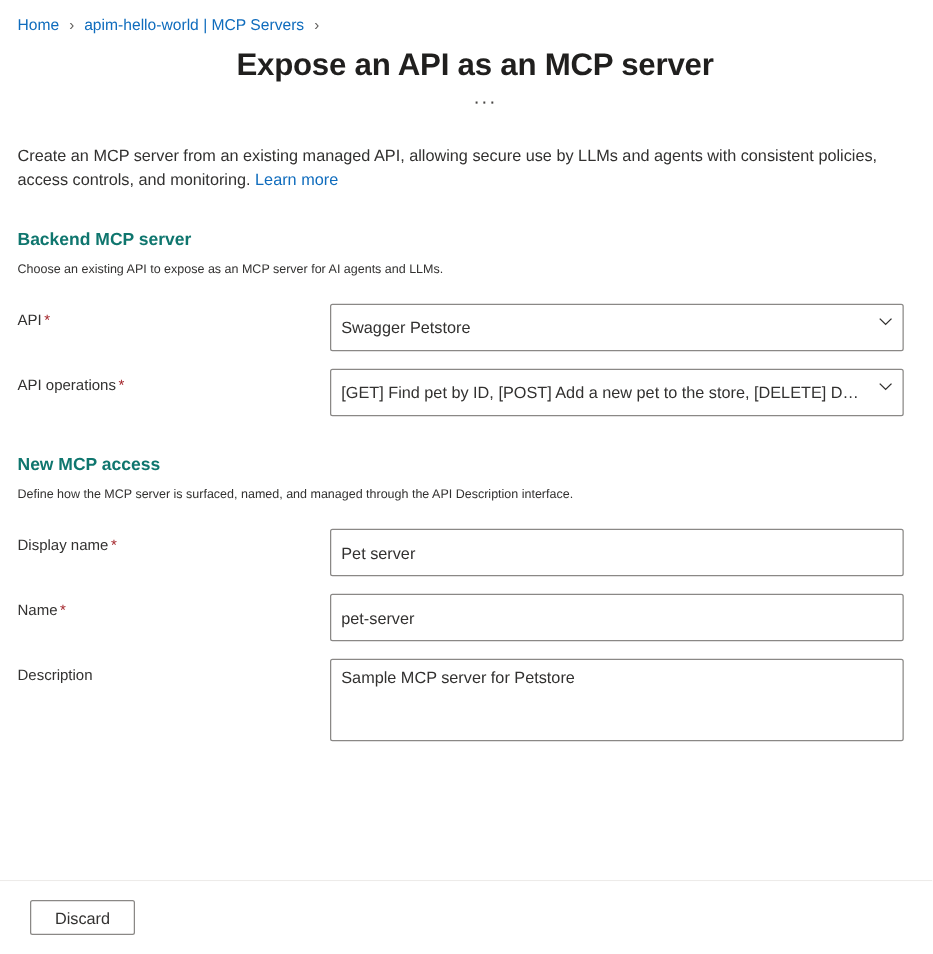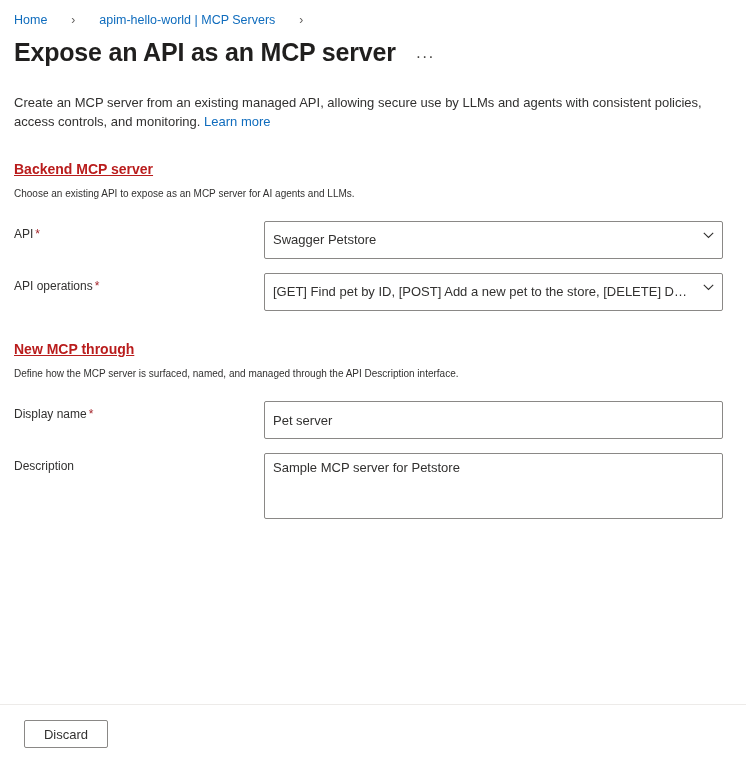--- a/index.html
+++ b/index.html
@@ -23,38 +23,38 @@
     box-sizing: border-box;
   }
 
   
   .breadcrumb {
     display: flex;
     align-items: center;
     padding: 10px 0 0 14px;
     font-size: 12.5px;
     height: 20px;
-    gap: 16px;
   }
   .crumb-link {
     color: #0f6cbd;
     cursor: pointer;
     white-space: nowrap;
   }
   .crumb-sep {
     color: #605e5c;
     margin: 0 8px;
     font-size: 12px;
   }
 
   
   .title-row {
     display: flex;
     align-items: center;
     padding: 8px 0 0 14px;
+    flex-direction: column;
   }
   .page-title {
     font-size: 25px;
     font-weight: 600;
     color: #201f1e;
     letter-spacing: -0.2px;
   }
   .ellipsis-btn {
     margin-left: 16px;
     margin-top: 8px;
@@ -80,23 +80,22 @@
     cursor: pointer;
   }
 
   
   .section {
     padding: 0 14px;
   }
   .section-title {
     font-size: 14px;
     font-weight: 600;
-    color: #b91c1c;
+    color: #0f766e;
     margin-top: 30px;
-    text-decoration: underline;
   }
   .section-desc {
     font-size: 10px;
     color: #323130;
     margin-top: 11px;
   }
 
   
   .form-row {
     display: flex;
@@ -267,32 +266,40 @@
         <span class="chev">
           <svg width="11" height="7" viewBox="0 0 11 7">
               <path d="M0.8 0.9 L5.5 5.5 L10.2 0.9" fill="none" stroke="#323130" stroke-width="1.1"></path>
             </svg>
         </span>
       </div>
     </div>
   </div>
 
   <div class="section">
-    <div class="section-title">New MCP through</div>
+    <div class="section-title">New MCP access</div>
     <div class="section-desc">Define how the MCP server is surfaced, named, and managed through the API Description interface.</div>
 
     <div class="form-row first">
       <div class="field-label">
         <span>Display name</span><span class="req">*</span>
       </div>
       <div class="control">
         <input class="input-box" type="text" value="Pet server" style="">
       </div>
     </div>
 
+    <div class="form-row">
+      <div class="field-label">
+        <span>Name</span><span class="req">*</span>
+      </div>
+      <div class="control">
+        <input class="input-box" type="text" value="pet-server" style="">
+      </div>
+    </div>
 
     <div class="form-row">
       <div class="field-label">
         <span>Description</span>
       </div>
       <div class="control">
         <textarea class="textarea-box" style="">Sample MCP server for Petstore</textarea>
       </div>
     </div>
   </div>

